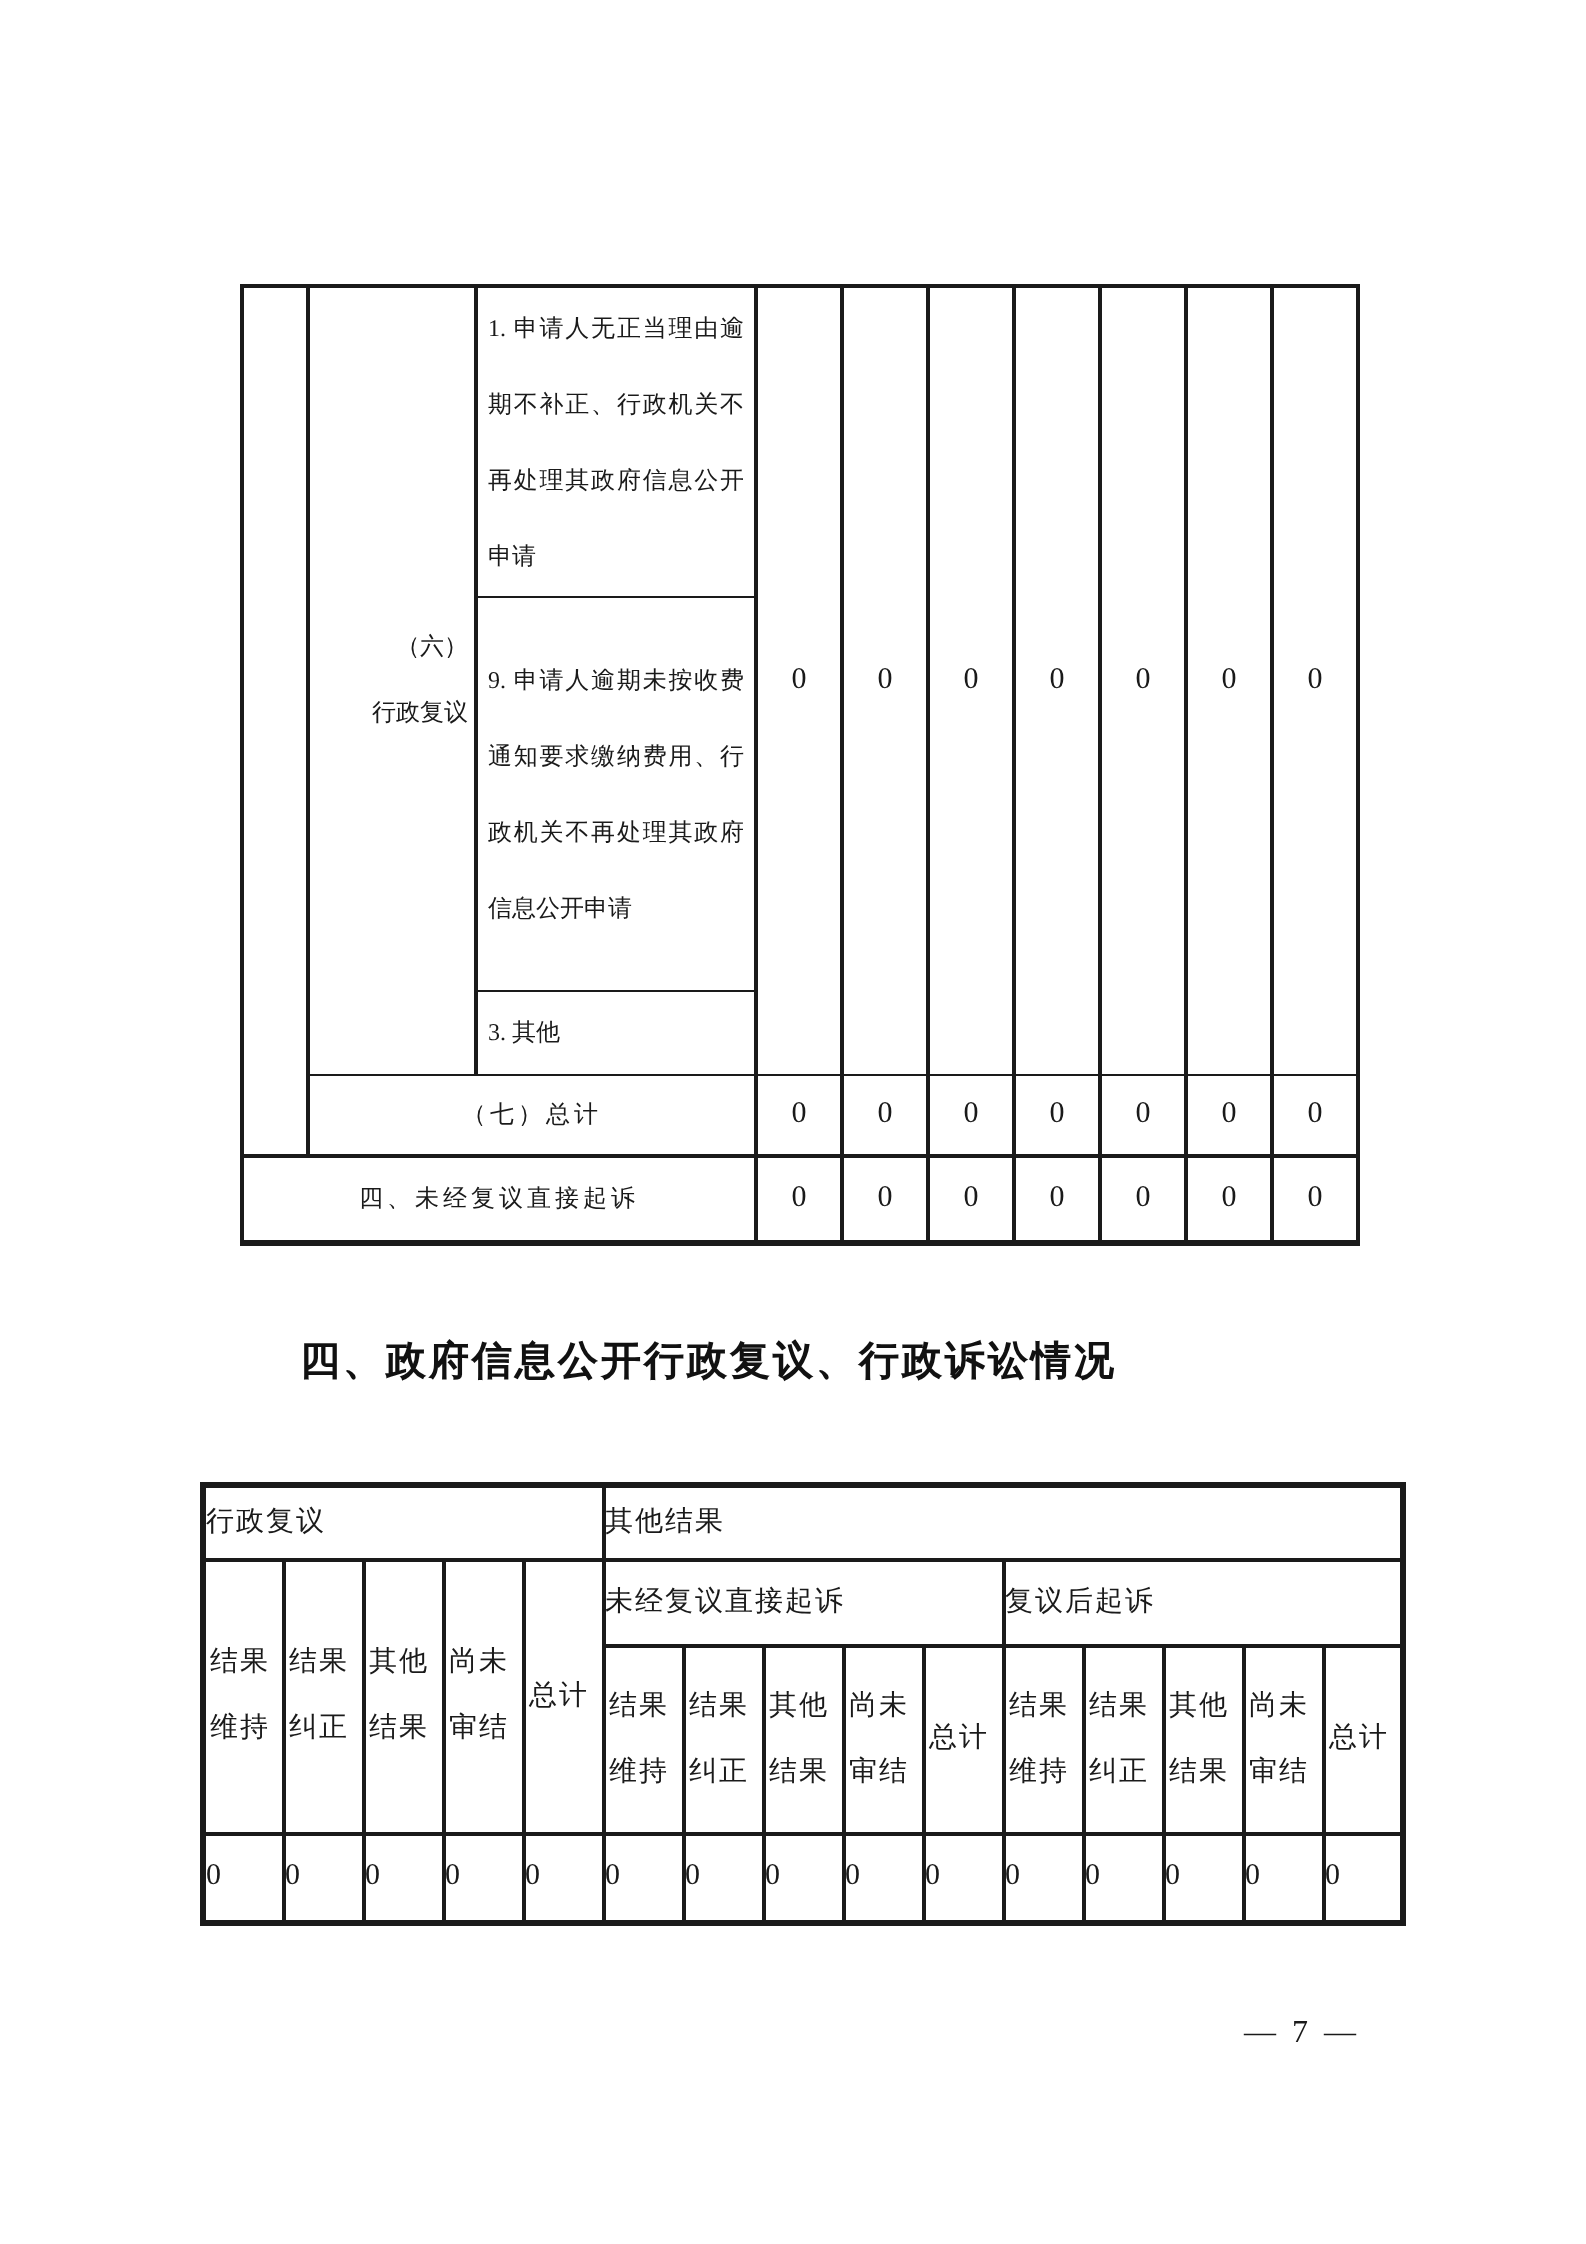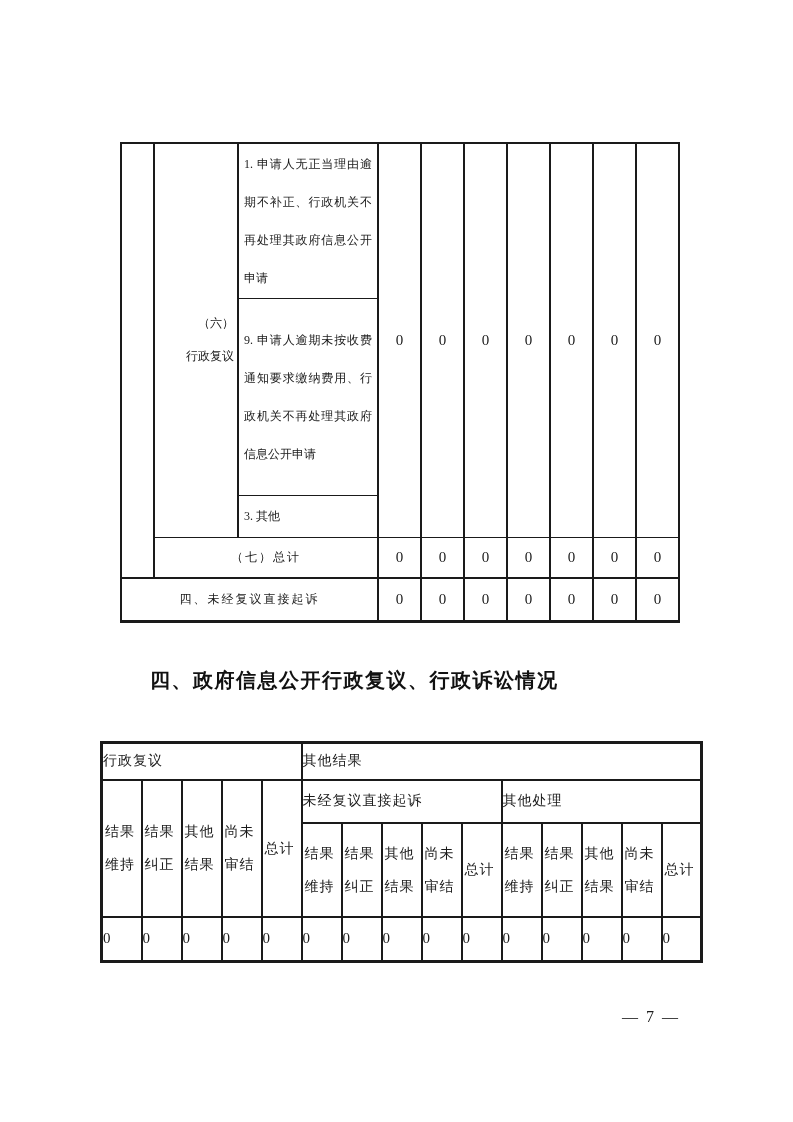--- a/index.html
+++ b/index.html
@@ -188,21 +188,21 @@
       <td colspan="5">行政复议</td>
       <td colspan="10">其他结果</td>
     </tr>
     <tr style="height:43px">
       <td rowspan="2" class="hdr2">结果维持</td>
       <td rowspan="2" class="hdr2">结果纠正</td>
       <td rowspan="2" class="hdr2">其他结果</td>
       <td rowspan="2" class="hdr2">尚未审结</td>
       <td rowspan="2" class="hdr2">总计</td>
       <td colspan="5">未经复议直接起诉</td>
-      <td colspan="5">其他处理</td>
+      <td colspan="5">复议后起诉</td>
     </tr>
     <tr style="height:94px">
       <td class="hdr2">结果维持</td>
       <td class="hdr2">结果纠正</td>
       <td class="hdr2">其他结果</td>
       <td class="hdr2">尚未审结</td>
       <td class="hdr2">总计</td>
       <td class="hdr2">结果维持</td>
       <td class="hdr2">结果纠正</td>
       <td class="hdr2">其他结果</td>

